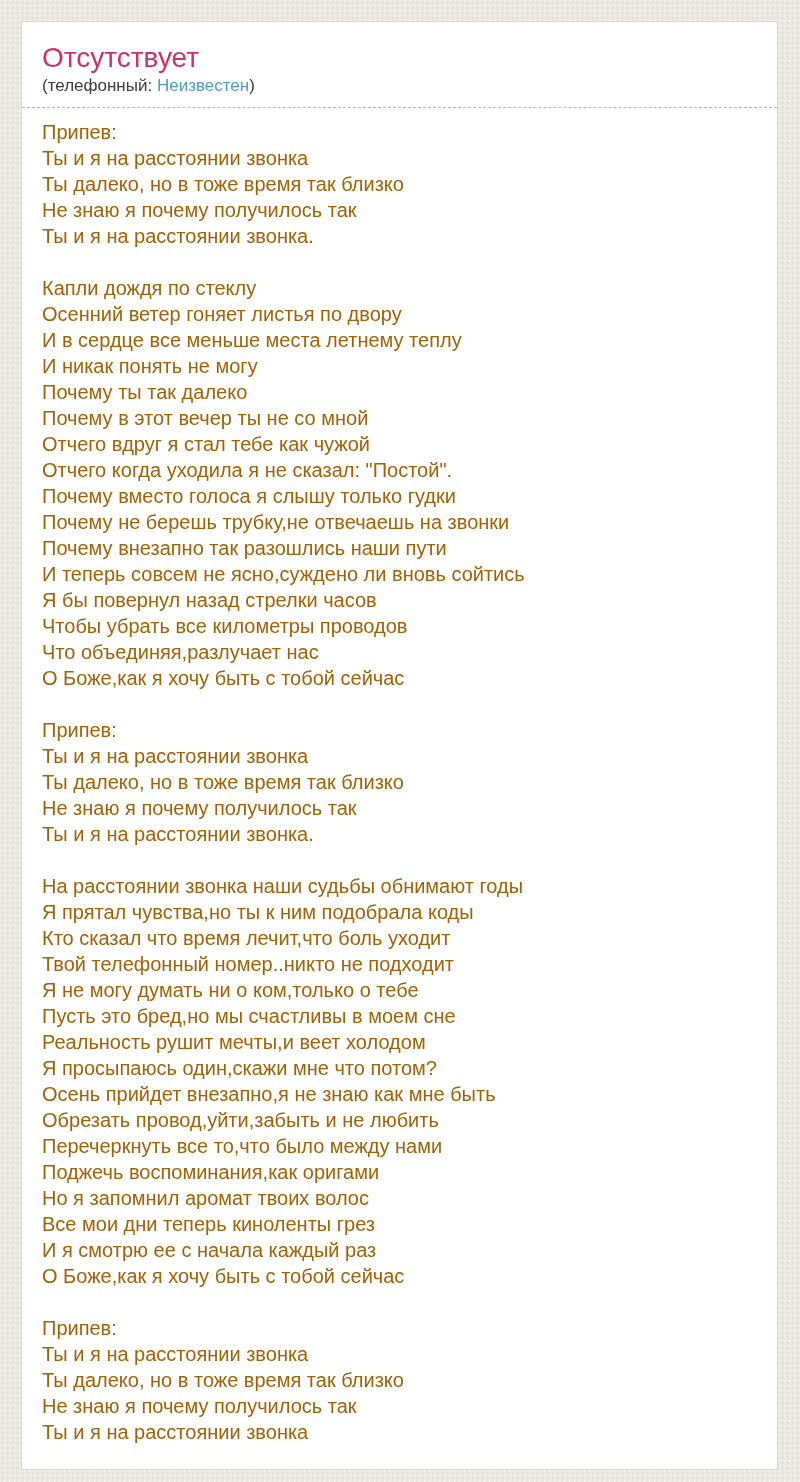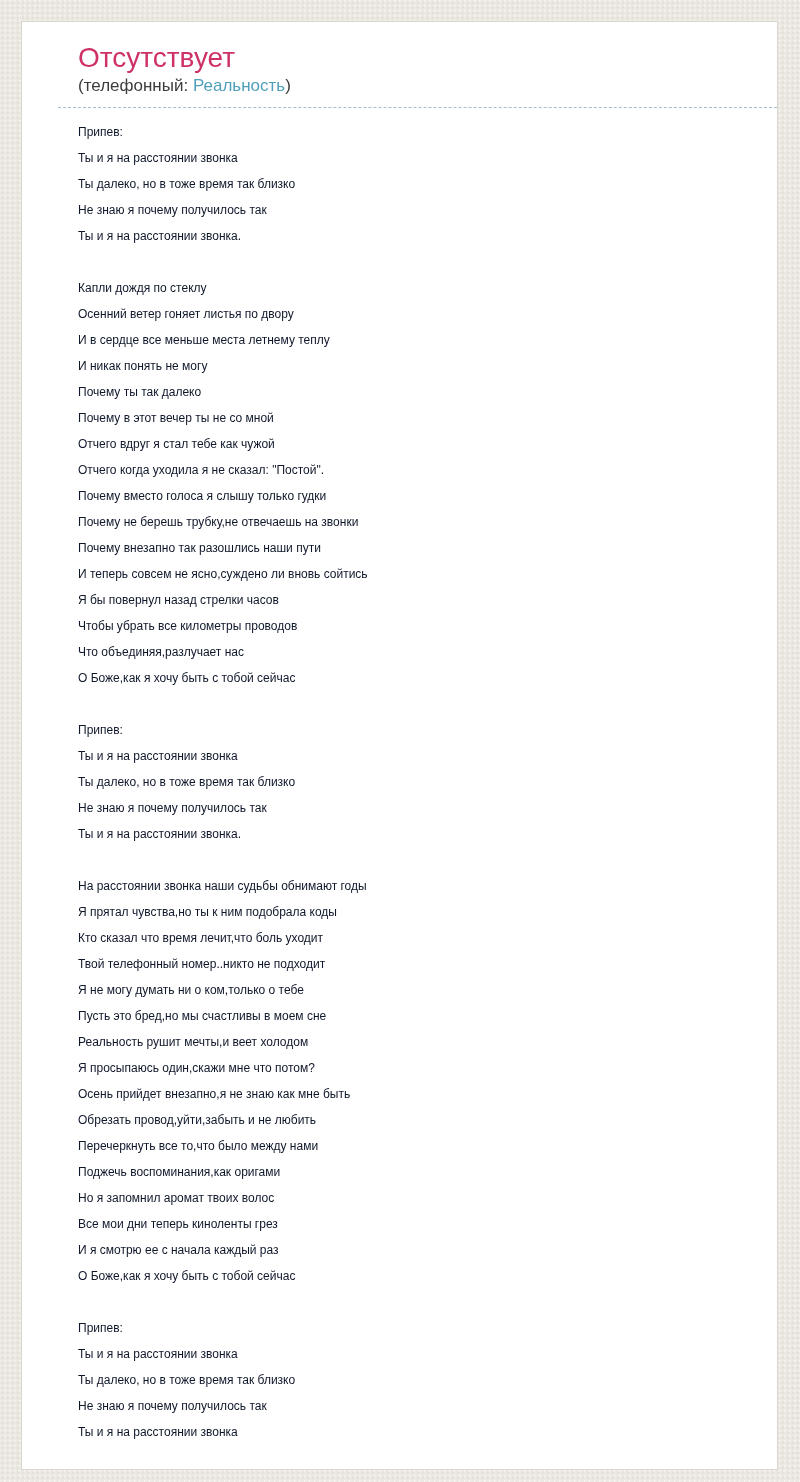--- a/index.html
+++ b/index.html
@@ -20,21 +20,20 @@
     background-size: 5px 5px, 5px 5px;
     background-position: 0 0, 2px 3px;
   }
 
   .card {
     width: 757px;
     min-height: 1440px;
     margin: 21px auto 0 21px;
     background: #ffffff;
     border: 1px solid #dad6d0;
-    padding-left: 36px;
   }
 
   .song-header {
     padding: 20px 20px 11px 20px;
     border-bottom: 1px dashed #a5bdcc;
   }
 
   .song-title {
     color: #ce3165;
     font-size: 28px;
@@ -50,34 +49,34 @@
   }
 
   .artist-link {
     color: #4f9fba;
     text-decoration: none;
     cursor: pointer;
   }
 
   .lyrics {
     padding: 11px 20px 24px 20px;
-    font-size: 12px;
+    font-size: 20px;
     line-height: 26px;
-    color: #0f172a;
+    color: #a16207;
     white-space: pre-line;
   }
 </style>
 </head>
 <body>
 
 <div class="card">
 
   <div class="song-header">
     <h1 class="song-title">Отсутствует</h1>
-    <div class="artist-line"><span>(телефонный: </span><a class="artist-link">Реальность</a><span>)</span></div>
+    <div class="artist-line"><span>(телефонный: </span><a class="artist-link">Неизвестен</a><span>)</span></div>
   </div>
 
   <div class="lyrics">Припев:
 Ты и я на расстоянии звонка
 Ты далеко, но в тоже время так близко
 Не знаю я почему получилось так
 Ты и я на расстоянии звонка.
 
 Капли дождя по стеклу
 Осенний ветер гоняет листья по двору

